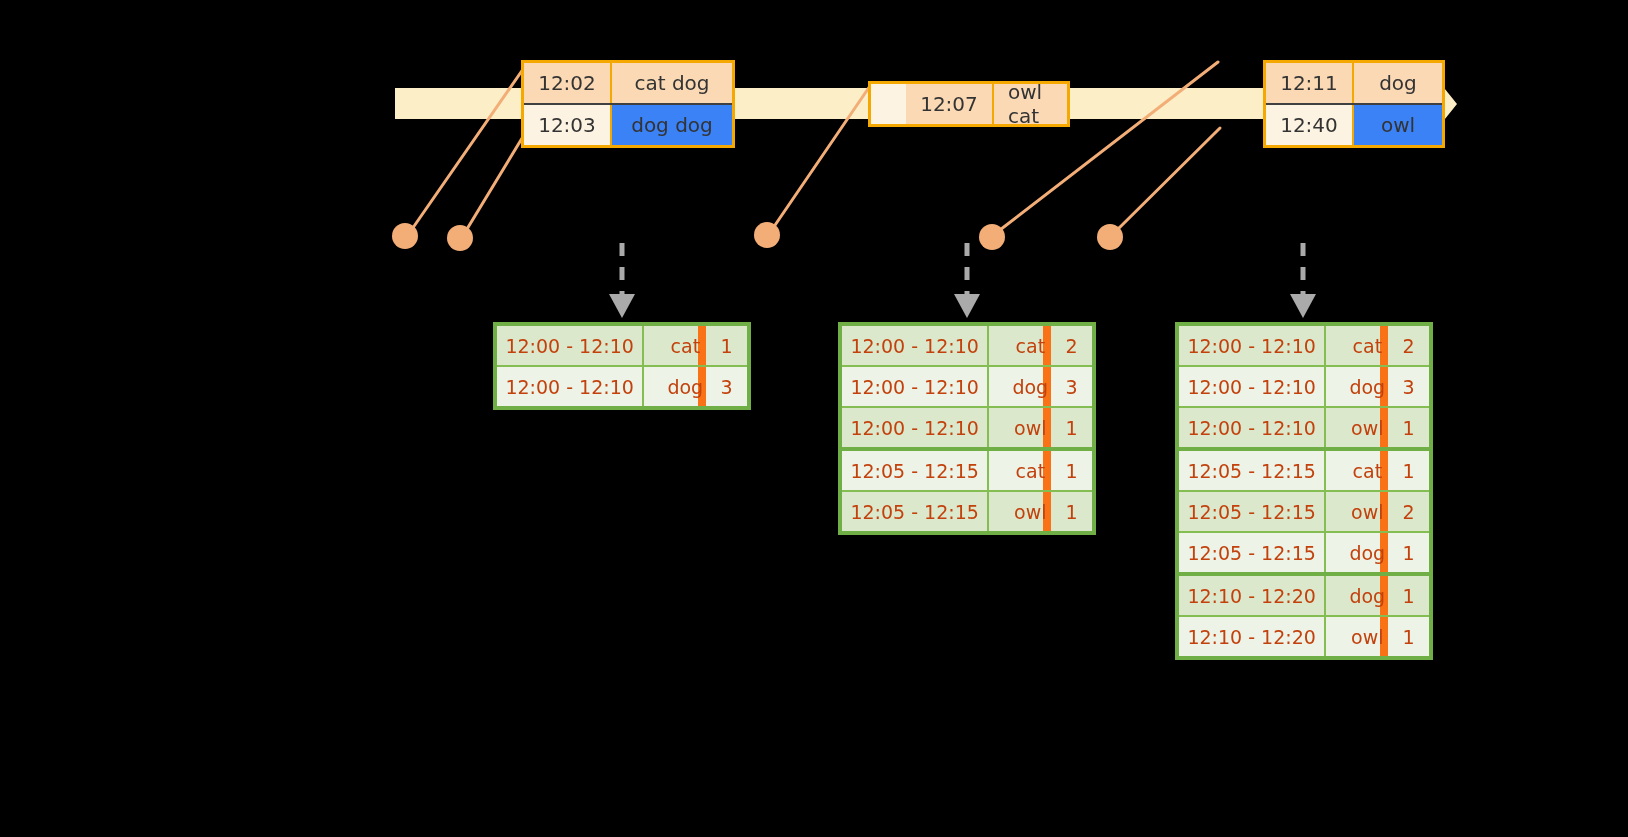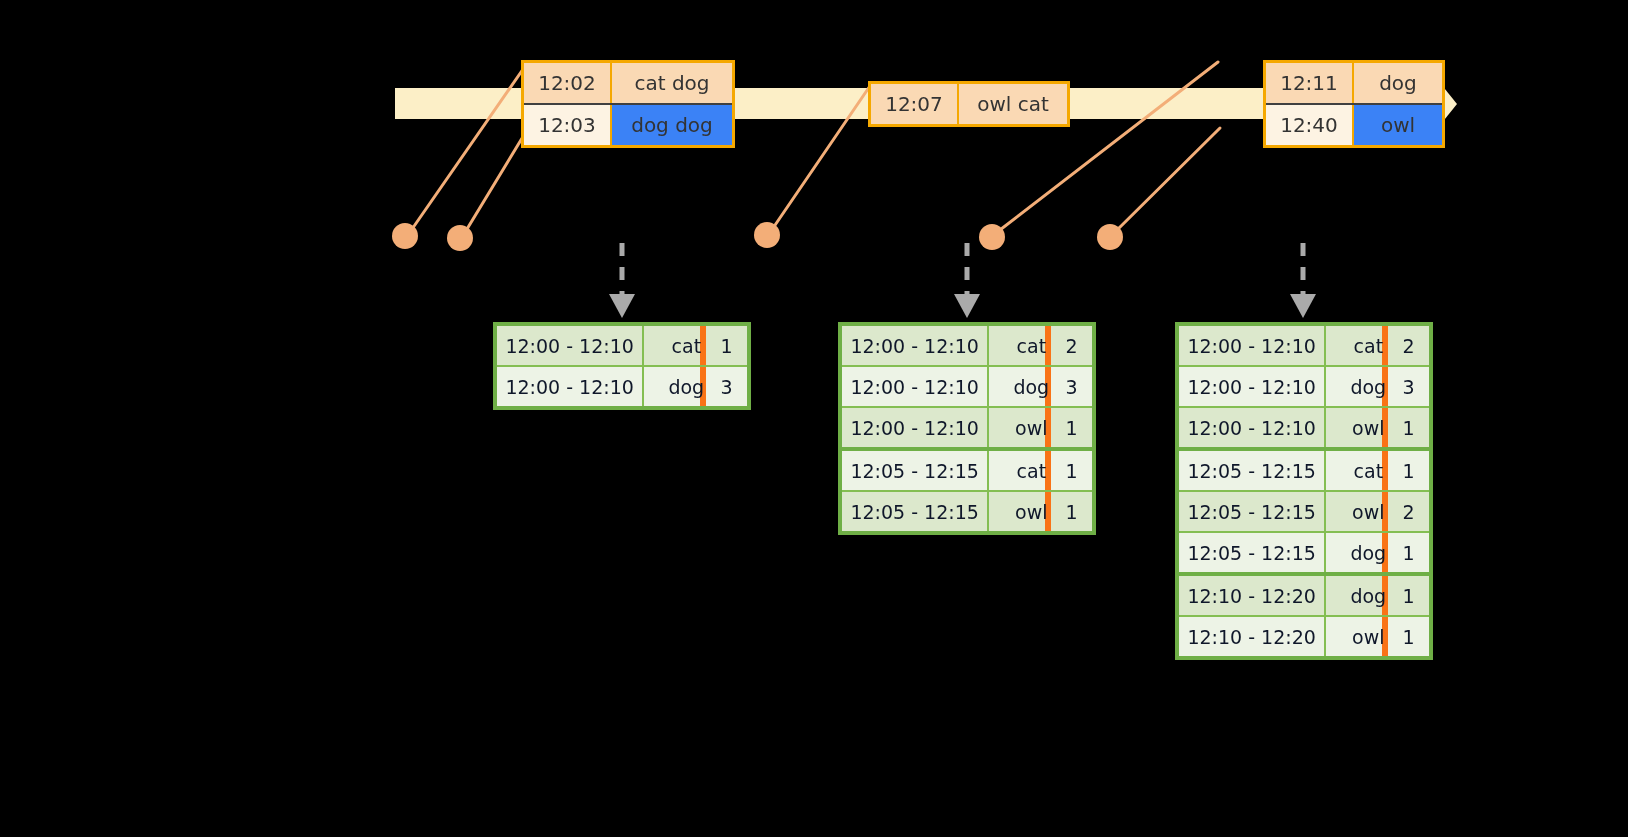--- a/index.html
+++ b/index.html
@@ -82,21 +82,21 @@
     align-items: center;
     justify-content: center;
     font-size: 20px;
     color: #333333;
     background: #3b82f6;
     padding: 0 14px;
     box-sizing: border-box;
   }
 
   #event-box-a { left: 521px; top: 60px; width: 214px; }
-  #event-box-b { left: 868px; top: 81px; width: 202px; }
+  #event-box-b { left: 868px; top: 81px; width: 202px; padding-left: 35px; }
   #event-box-c { left: 1263px; top: 60px; width: 182px; }
 
   
   #connectors { position: absolute; left: 0; top: 0; width: 1628px; height: 837px; }
 
   
   .result-table {
     position: absolute;
     border: 4px solid #6FAF46;
     box-sizing: border-box;
@@ -109,26 +109,26 @@
   }
   .rt-row + .rt-row { border-top: 2px solid #84BE52; }
   .rt-row.group-sep + .rt-row,
   .rt-row.group-end { border-top: 4px solid #6FAF46; }
   .rt-row.shade .rt-cell { background: #DCE8CC; }
   .rt-cell {
     display: flex;
     align-items: center;
     justify-content: center;
     font-size: 19px;
-    color: #0f172a;
+    color: #c2410c;
     background: #EDF3E6;
     box-sizing: border-box;
   }
   .rt-window { width: 152px; border-right: 2px solid #84BE52; }
-  .rt-key    { width: 62px;  border-right: 6px solid #f97316; padding-left: 28px; }
+  .rt-key    { width: 62px;  border-right: 8px solid #f97316; padding-left: 28px; }
   .rt-count  { width: 42px; }
 
   #result-table-1 { left: 493px; top: 322px; width: 258px; }
   #result-table-2 { left: 838px; top: 322px; width: 258px; }
   #result-table-3 { left: 1175px; top: 322px; width: 258px; }
 </style>
 </head>
 <body>
 
 <div class="stage">

